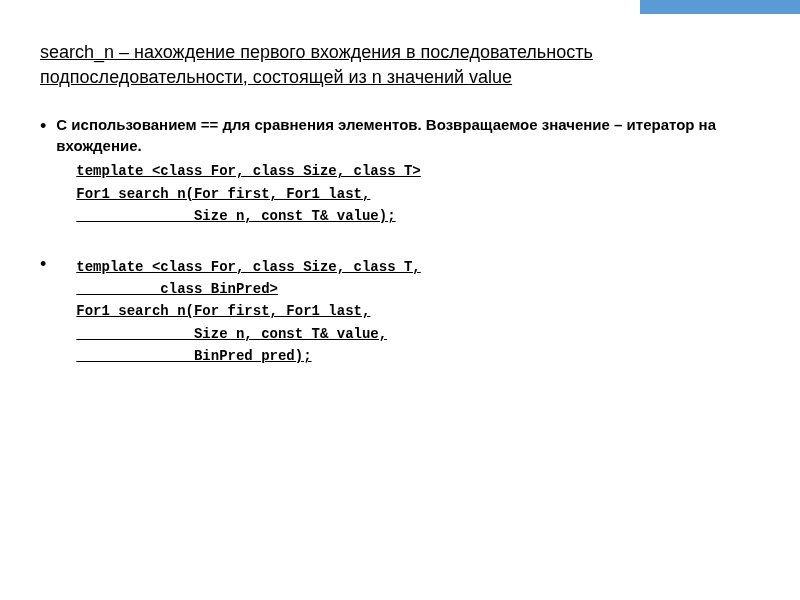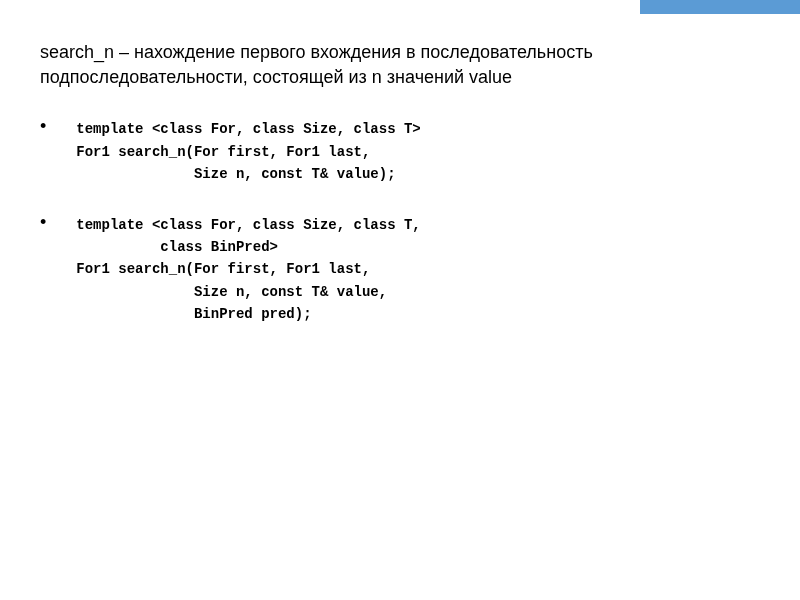--- a/index.html
+++ b/index.html
@@ -31,20 +31,21 @@
     .content {
       padding: 40px 40px 20px 40px;
     }
 
     .title {
       font-size: 18px;
       font-weight: normal;
       color: #000000;
       line-height: 1.4;
       margin-bottom: 24px;
+      text-decoration: underline;
     }
 
     .bullet-list {
       list-style: none;
       padding: 0;
       margin: 0;
     }
 
     .bullet-item {
       display: flex;
@@ -72,34 +73,36 @@
     }
 
     .code-block {
       font-family: 'Courier New', Courier, monospace;
       font-size: 14px;
       font-weight: bold;
       line-height: 1.6;
       margin-top: 4px;
       margin-left: 20px;
       white-space: pre;
+      text-decoration: underline;
     }
   </style>
 </head>
 <body>
 
 <div class="top-bar"></div>
 
 <div class="content">
   <div class="title">search_n – нахождение первого вхождения в последовательность подпоследовательности, состоящей из n значений value</div>
 
   <ul class="bullet-list">
     <li class="bullet-item">
       <span class="bullet-dot">•</span>
       <div class="bullet-content">
+        <div class="bullet-text">С использованием == для сравнения элементов. Возвращаемое значение – итератор на вхождение.</div>
         <div class="code-block">template &lt;class For, class Size, class T&gt;
 For1 search_n(For first, For1 last,
               Size n, const T&amp; value);</div>
       </div>
     </li>
     <li class="bullet-item">
       <span class="bullet-dot">•</span>
       <div class="bullet-content">
         <div class="code-block">template &lt;class For, class Size, class T,
           class BinPred&gt;

